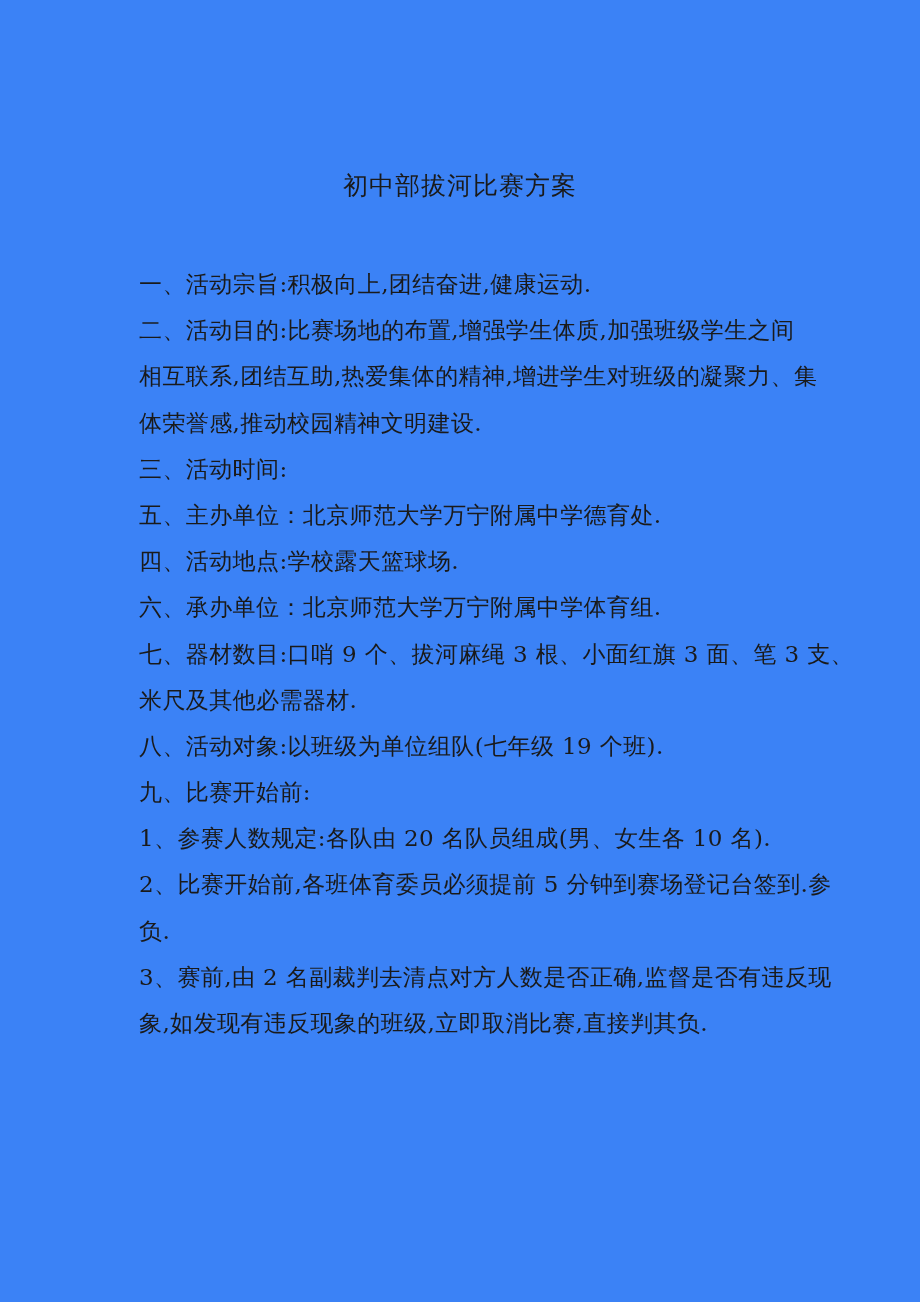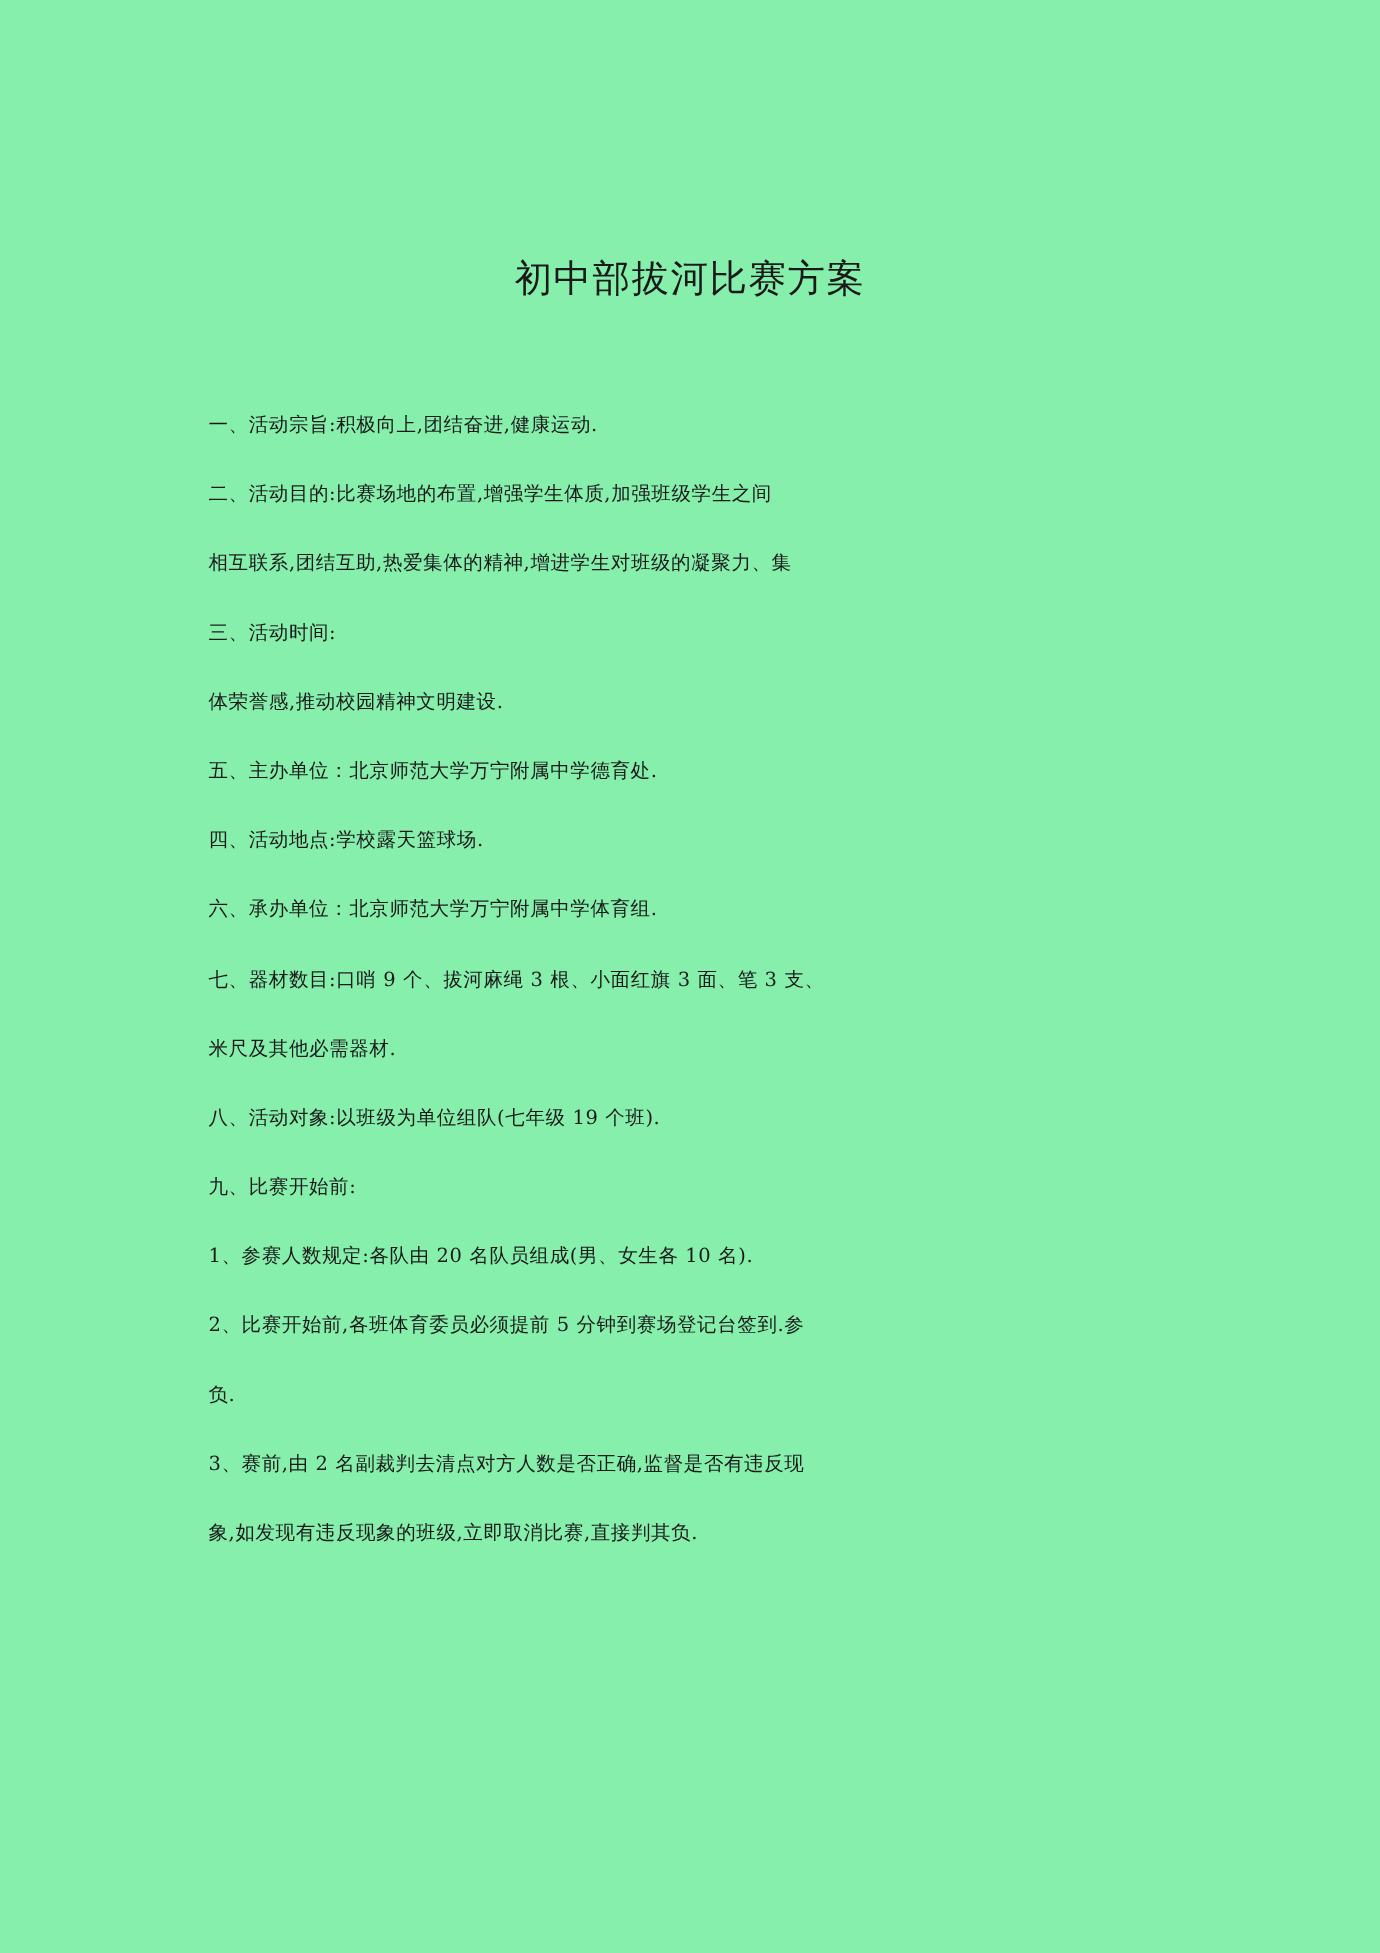--- a/index.html
+++ b/index.html
@@ -14,60 +14,60 @@
       overflow: hidden;
       color: #1a1a1a;
       font-family: "DejaVu Serif", "Liberation Serif", serif;
     }
     .page {
       position: absolute;
       left: 0;
       top: 0;
       width: 920px;
       height: 1302px;
-      background: #86efac;
+      background: #3b82f6;
     }
     .title {
       position: absolute;
       left: 0;
       width: 920px;
       top: 166px;
       text-align: center;
       font-size: 25px;
       line-height: 40px;
       letter-spacing: 1px;
       font-weight: normal;
       margin: 0;
     }
     .body-text {
       position: absolute;
       left: 139px;
       top: 261px;
       width: 645px;
     }
     .line {
-      font-size: 13px;
+      font-size: 23px;
       height: 46.2px;
       line-height: 46.2px;
       white-space: nowrap;
       letter-spacing: 0.4px;
     }
   </style>
 </head>
 <body>
 
 <div class="page">
   <h1 class="title">初中部拔河比赛方案</h1>
 
   <div class="body-text">
     <div class="line">一、活动宗旨:积极向上,团结奋进,健康运动.</div>
     <div class="line">二、活动目的:比赛场地的布置,增强学生体质,加强班级学生之间</div>
     <div class="line">相互联系,团结互助,热爱集体的精神,增进学生对班级的凝聚力、集</div>
+    <div class="line">体荣誉感,推动校园精神文明建设.</div>
     <div class="line">三、活动时间:</div>
-    <div class="line">体荣誉感,推动校园精神文明建设.</div>
     <div class="line">五、主办单位：北京师范大学万宁附属中学德育处.</div>
     <div class="line">四、活动地点:学校露天篮球场.</div>
     <div class="line">六、承办单位：北京师范大学万宁附属中学体育组.</div>
     <div class="line">七、器材数目:口哨 9 个、拔河麻绳 3 根、小面红旗 3 面、笔 3 支、</div>
     <div class="line">米尺及其他必需器材.</div>
     <div class="line">八、活动对象:以班级为单位组队(七年级 19 个班).</div>
     <div class="line">九、比赛开始前:</div>
     <div class="line">1、参赛人数规定:各队由 20 名队员组成(男、女生各 10 名).</div>
     <div class="line">2、比赛开始前,各班体育委员必须提前 5 分钟到赛场登记台签到.参</div>
     <div class="line">负.</div>

